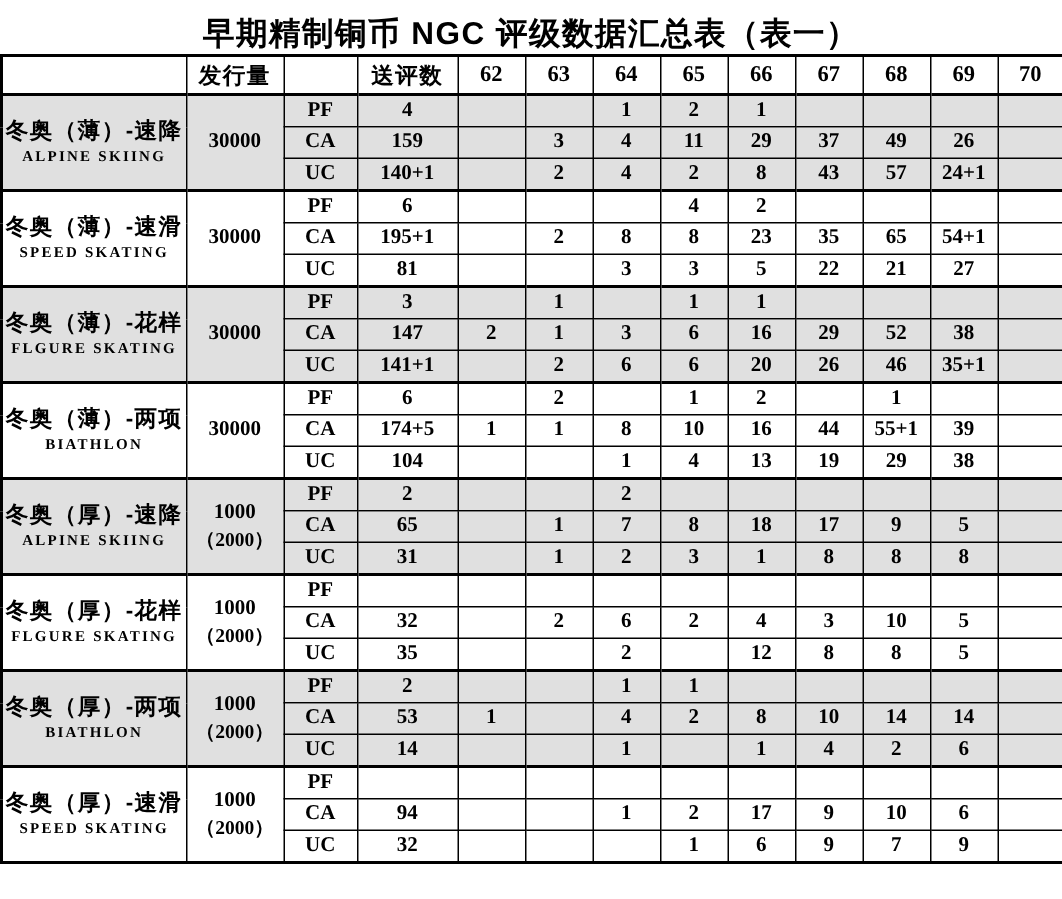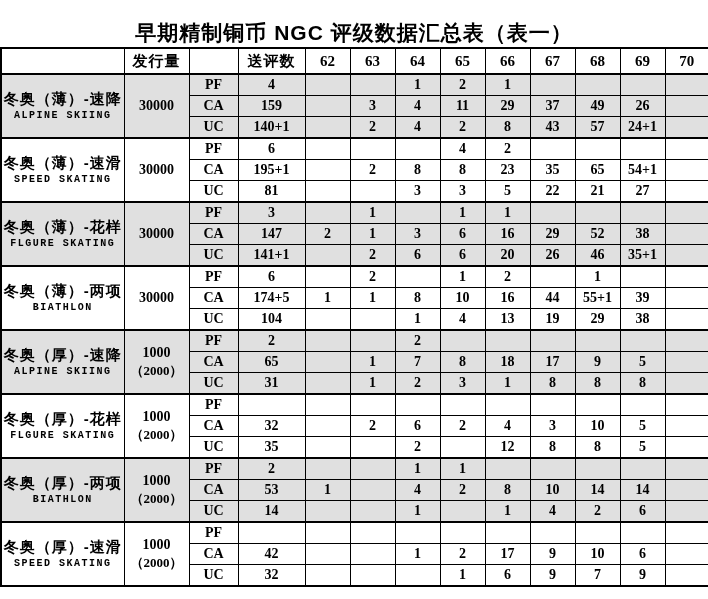--- a/index.html
+++ b/index.html
@@ -9,21 +9,21 @@
     font-family: "Liberation Serif", "DejaVu Serif", serif;
     color: #000;
   }
   .page { width: 708px; }
 
   .title {
     text-align: center;
     font-family: "Liberation Sans", "DejaVu Sans", sans-serif;
     font-weight: bold;
     font-size: 21px;
-    padding-top: 19px;
+    padding-top: 8px;
     letter-spacing: 1px;
   }
   .subtitle {
     text-align: center;
     font-family: "Liberation Sans", "DejaVu Sans", sans-serif;
     font-weight: bold;
     font-size: 13px;
     margin: 3px 0 4px 0;
   }
   .subtitle .date-underline {
@@ -59,21 +59,21 @@
   td.label-cell {
     font-family: "Liberation Sans", "DejaVu Sans", sans-serif;
     line-height: 1.25;
   }
   td.label-cell .cn {
     font-size: 15px;
     font-weight: bold;
     letter-spacing: 1px;
   }
   td.label-cell .en {
-    font-family: Liberation Mono, monospace;
+    font-family: Liberation Serif, serif;
     font-size: 10px;
     font-weight: bold;
     letter-spacing: 1.5px;
     margin-top: 1px;
   }
   td.mintage-cell { line-height: 1.3; }
   td.mintage-cell .m2 { font-size: 13px; }
   th.cn-head { font-family: "Liberation Sans", "DejaVu Sans", sans-serif; font-size: 14px; letter-spacing: 1px; }
 </style>
 </head>
@@ -459,21 +459,21 @@
           <td></td>
           <td></td>
           <td></td>
           <td></td>
           <td></td>
           <td></td>
           <td></td>
         </tr>
         <tr>
           <td>CA</td>
-          <td>42</td>
+          <td>94</td>
           <td></td>
           <td></td>
           <td>1</td>
           <td>2</td>
           <td>17</td>
           <td>9</td>
           <td>10</td>
           <td>6</td>
           <td></td>
         </tr>

